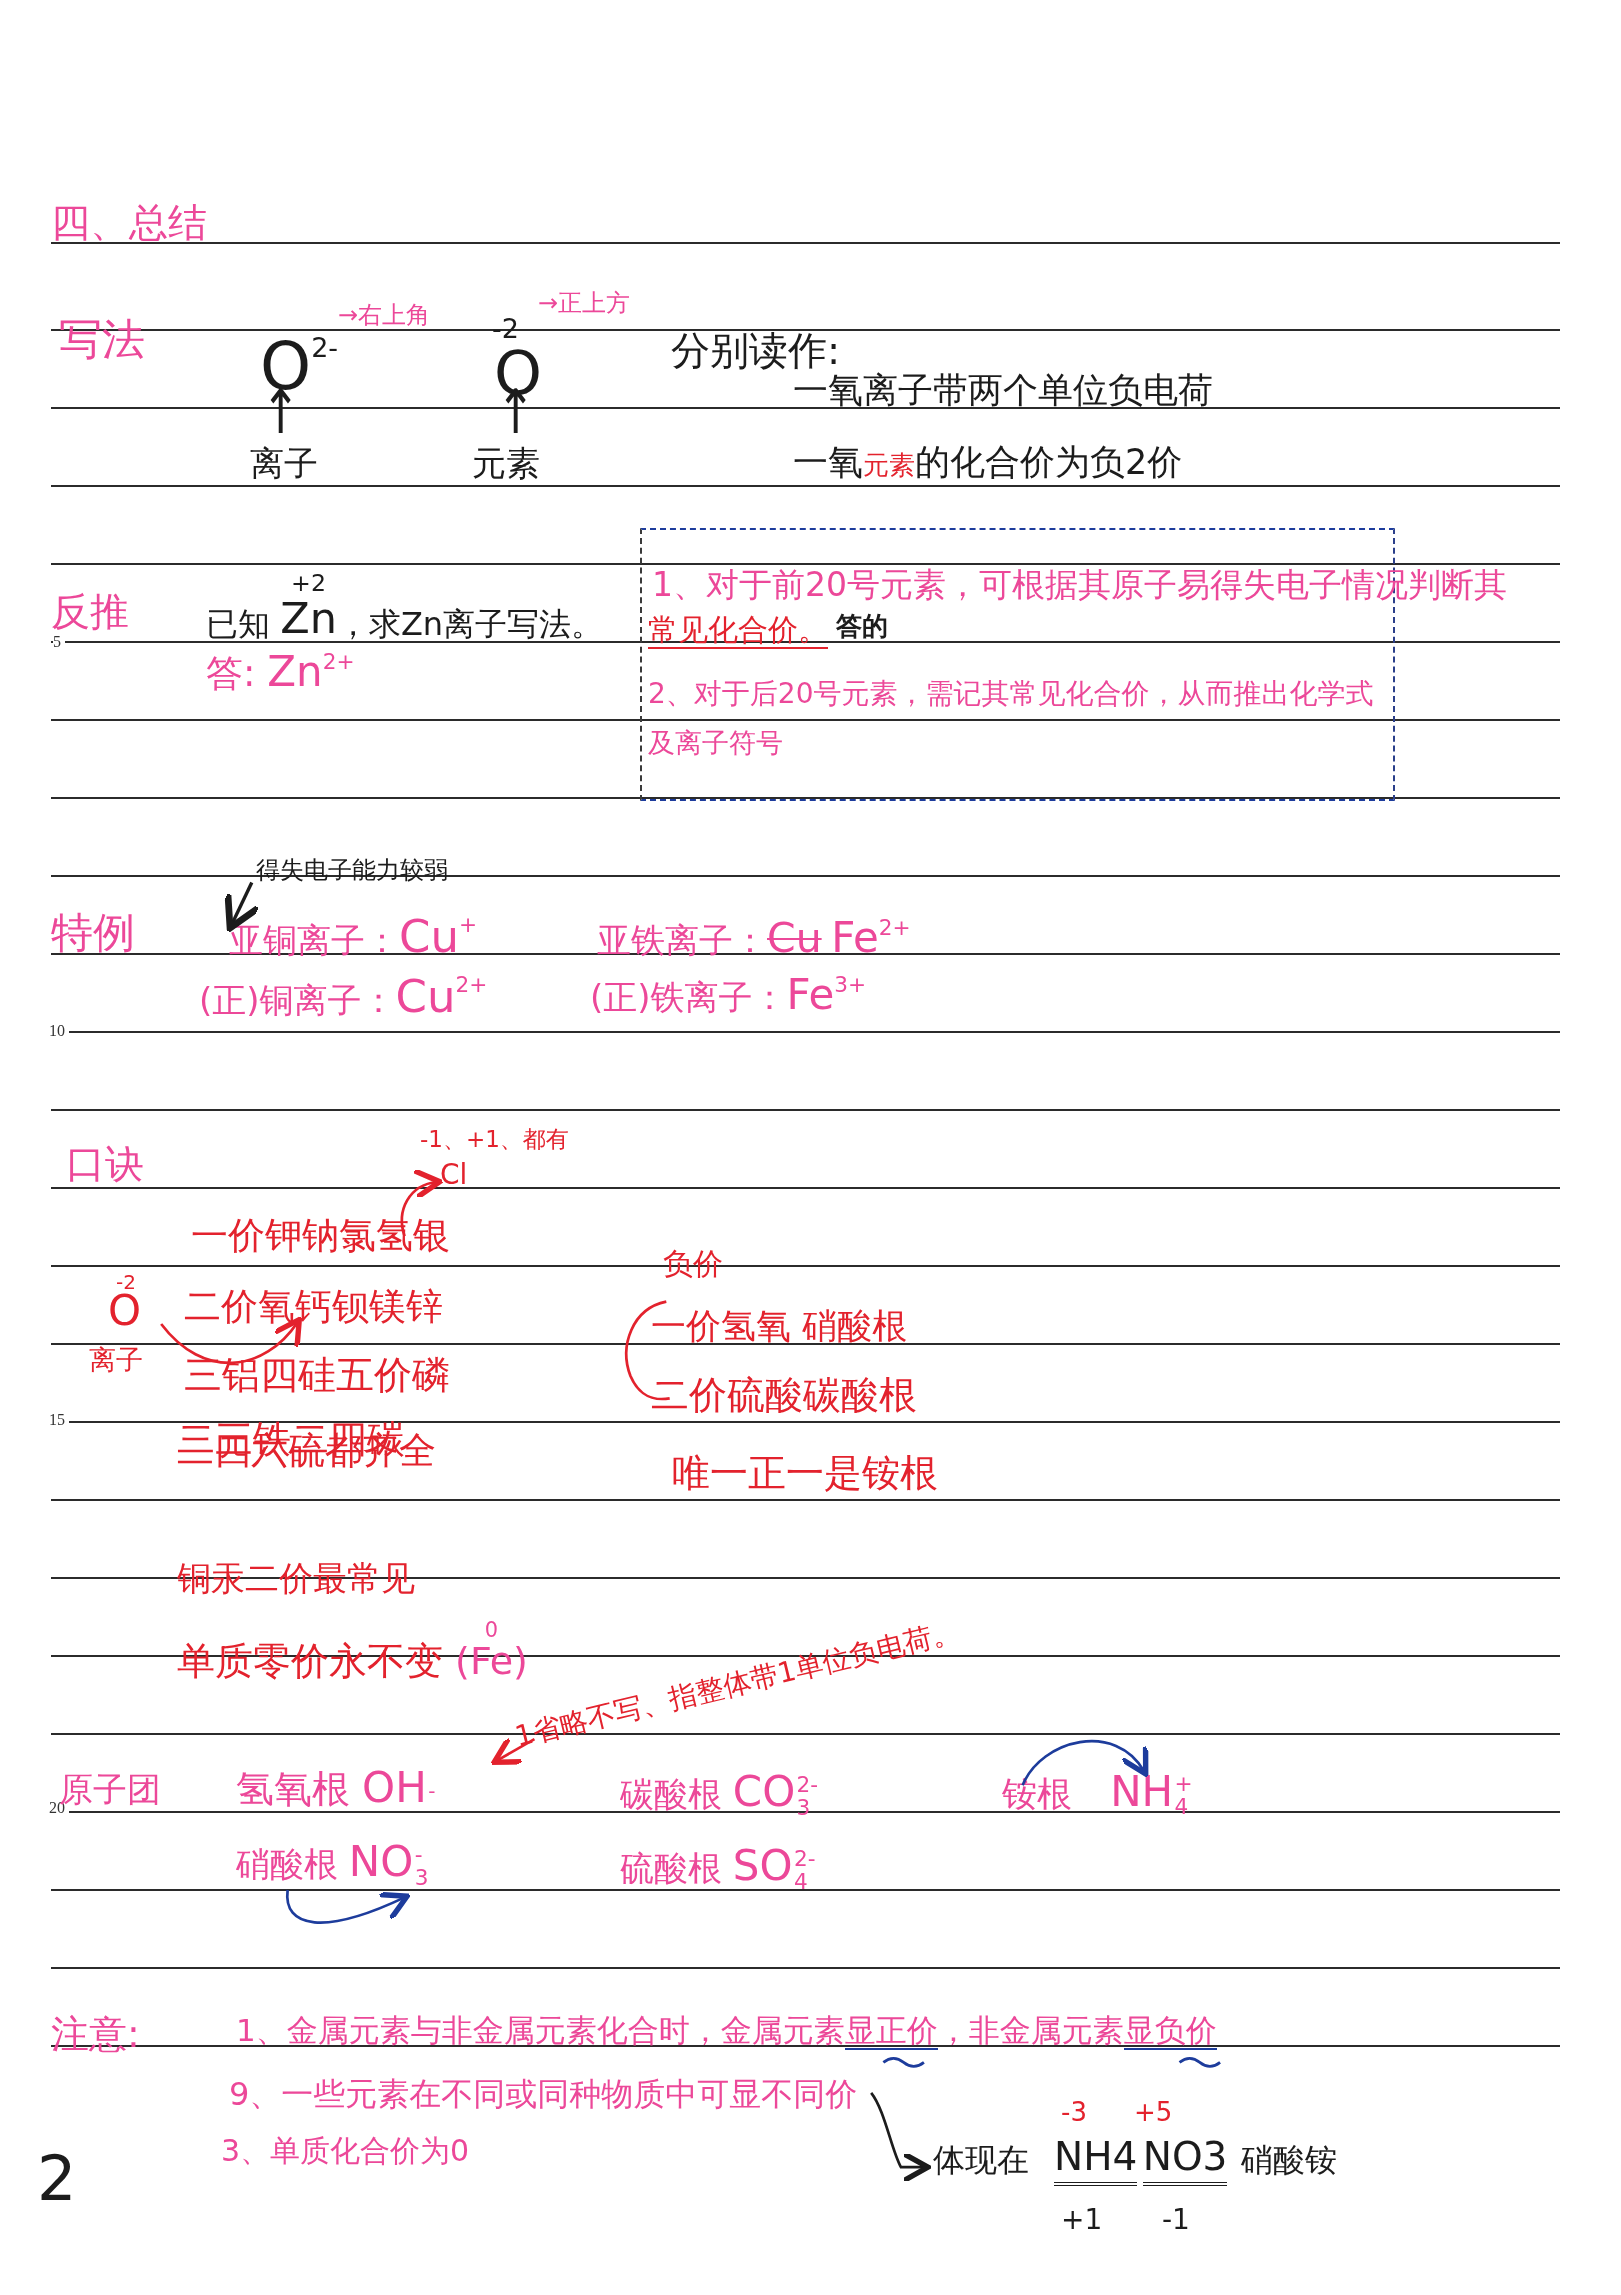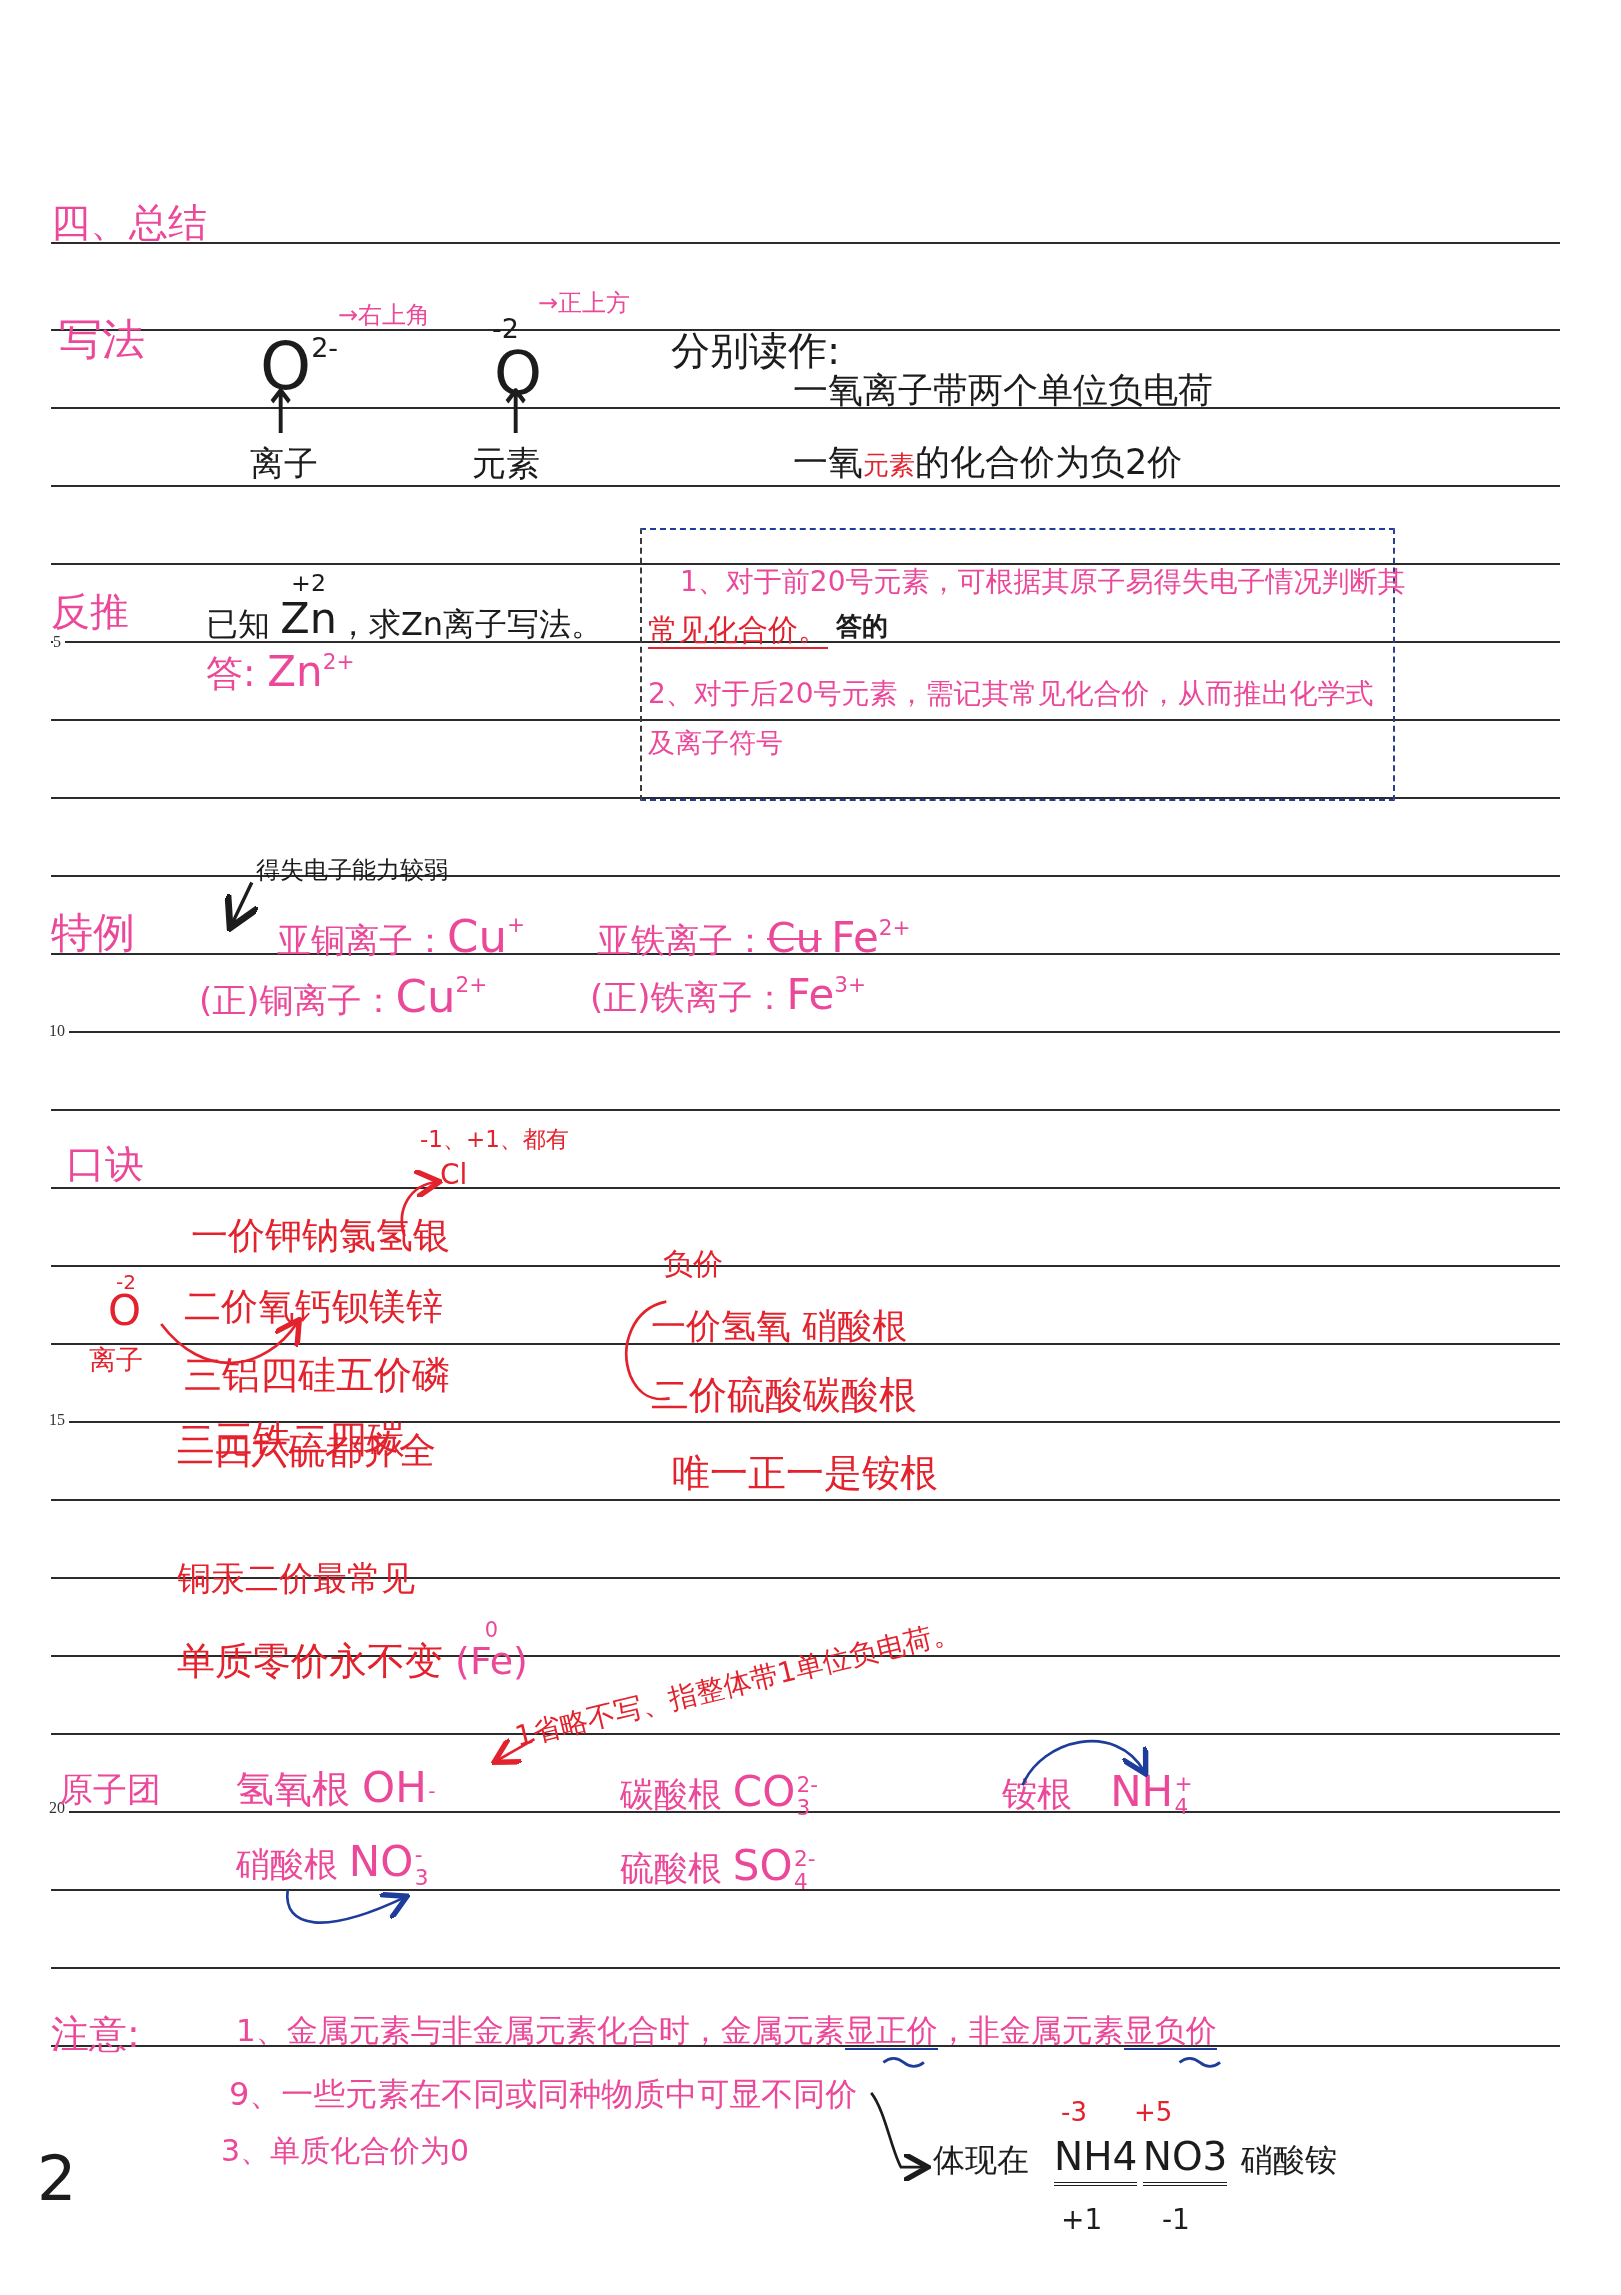--- a/index.html
+++ b/index.html
@@ -72,34 +72,34 @@
         <span class="ov">+2</span>
         <span>Zn</span>
       </span><span>，求Zn离子写法。</span>
   </div>
   <div class="t blue" style="left:206px;top:651px;font-size:37px;">
     <span>答:</span>
     <span style="font-size:42px;">Zn</span><span style="font-size:21.6px;vertical-align:top;">2+</span>
   </div>
 
   <div class="dashbox"></div>
-  <div class="t blue" style="left:680px;top:568px;font-size:28px;">1、对于前20号元素，可根据其原子易得失电子情况判断其</div>
+  <div class="t blue" style="left:652px;top:568px;font-size:33px;">1、对于前20号元素，可根据其原子易得失电子情况判断其</div>
   <div class="t red" style="left:648px;top:615px;font-size:30px;">
     <span class="ul-red">常见化合价。</span>
   </div>
   <div class="t black" style="left:836px;top:613px;font-size:26px;font-weight:bold;">答的</div>
   <div class="t blue" style="left:648px;top:680px;font-size:28px;">2、对于后20号元素，需记其常见化合价，从而推出化学式</div>
   <div class="t blue" style="left:648px;top:729px;font-size:27px;">及离子符号</div>
 </div>
 
 <div>
   <div class="t black" style="left:256px;top:858px;font-size:24px;">得失电子能力较弱</div>
   <div class="t blue" style="left:51px;top:912px;font-size:42px;">特例</div>
 
-  <div class="t blue" style="left:229px;top:914px;font-size:34px;margin-left:48px;">
+  <div class="t blue" style="left:229px;top:914px;font-size:34px;">
     <span>亚铜离子：</span><span style="font-size:45px;">Cu</span><span style="font-size:21.6px;vertical-align:top;">+</span>
   </div>
   <div class="t blue" style="left:199px;top:974px;font-size:34px;">
     <span>(正)铜离子：</span><span style="font-size:45px;">Cu</span><span style="font-size:21.6px;vertical-align:top;">2+</span>
   </div>
   <div class="t blue" style="left:597px;top:917px;font-size:34px;">
     <span>亚铁离子：</span><span class="struck" style="font-size:41px;">Cu</span><span style="font-size:42px;">Fe</span><span style="font-size:21.6px;vertical-align:top;">2+</span>
   </div>
   <div class="t blue" style="left:590px;top:974px;font-size:34px;">
     <span>(正)铁离子：</span><span style="font-size:42px;">Fe</span><span style="font-size:21.6px;vertical-align:top;">3+</span>

